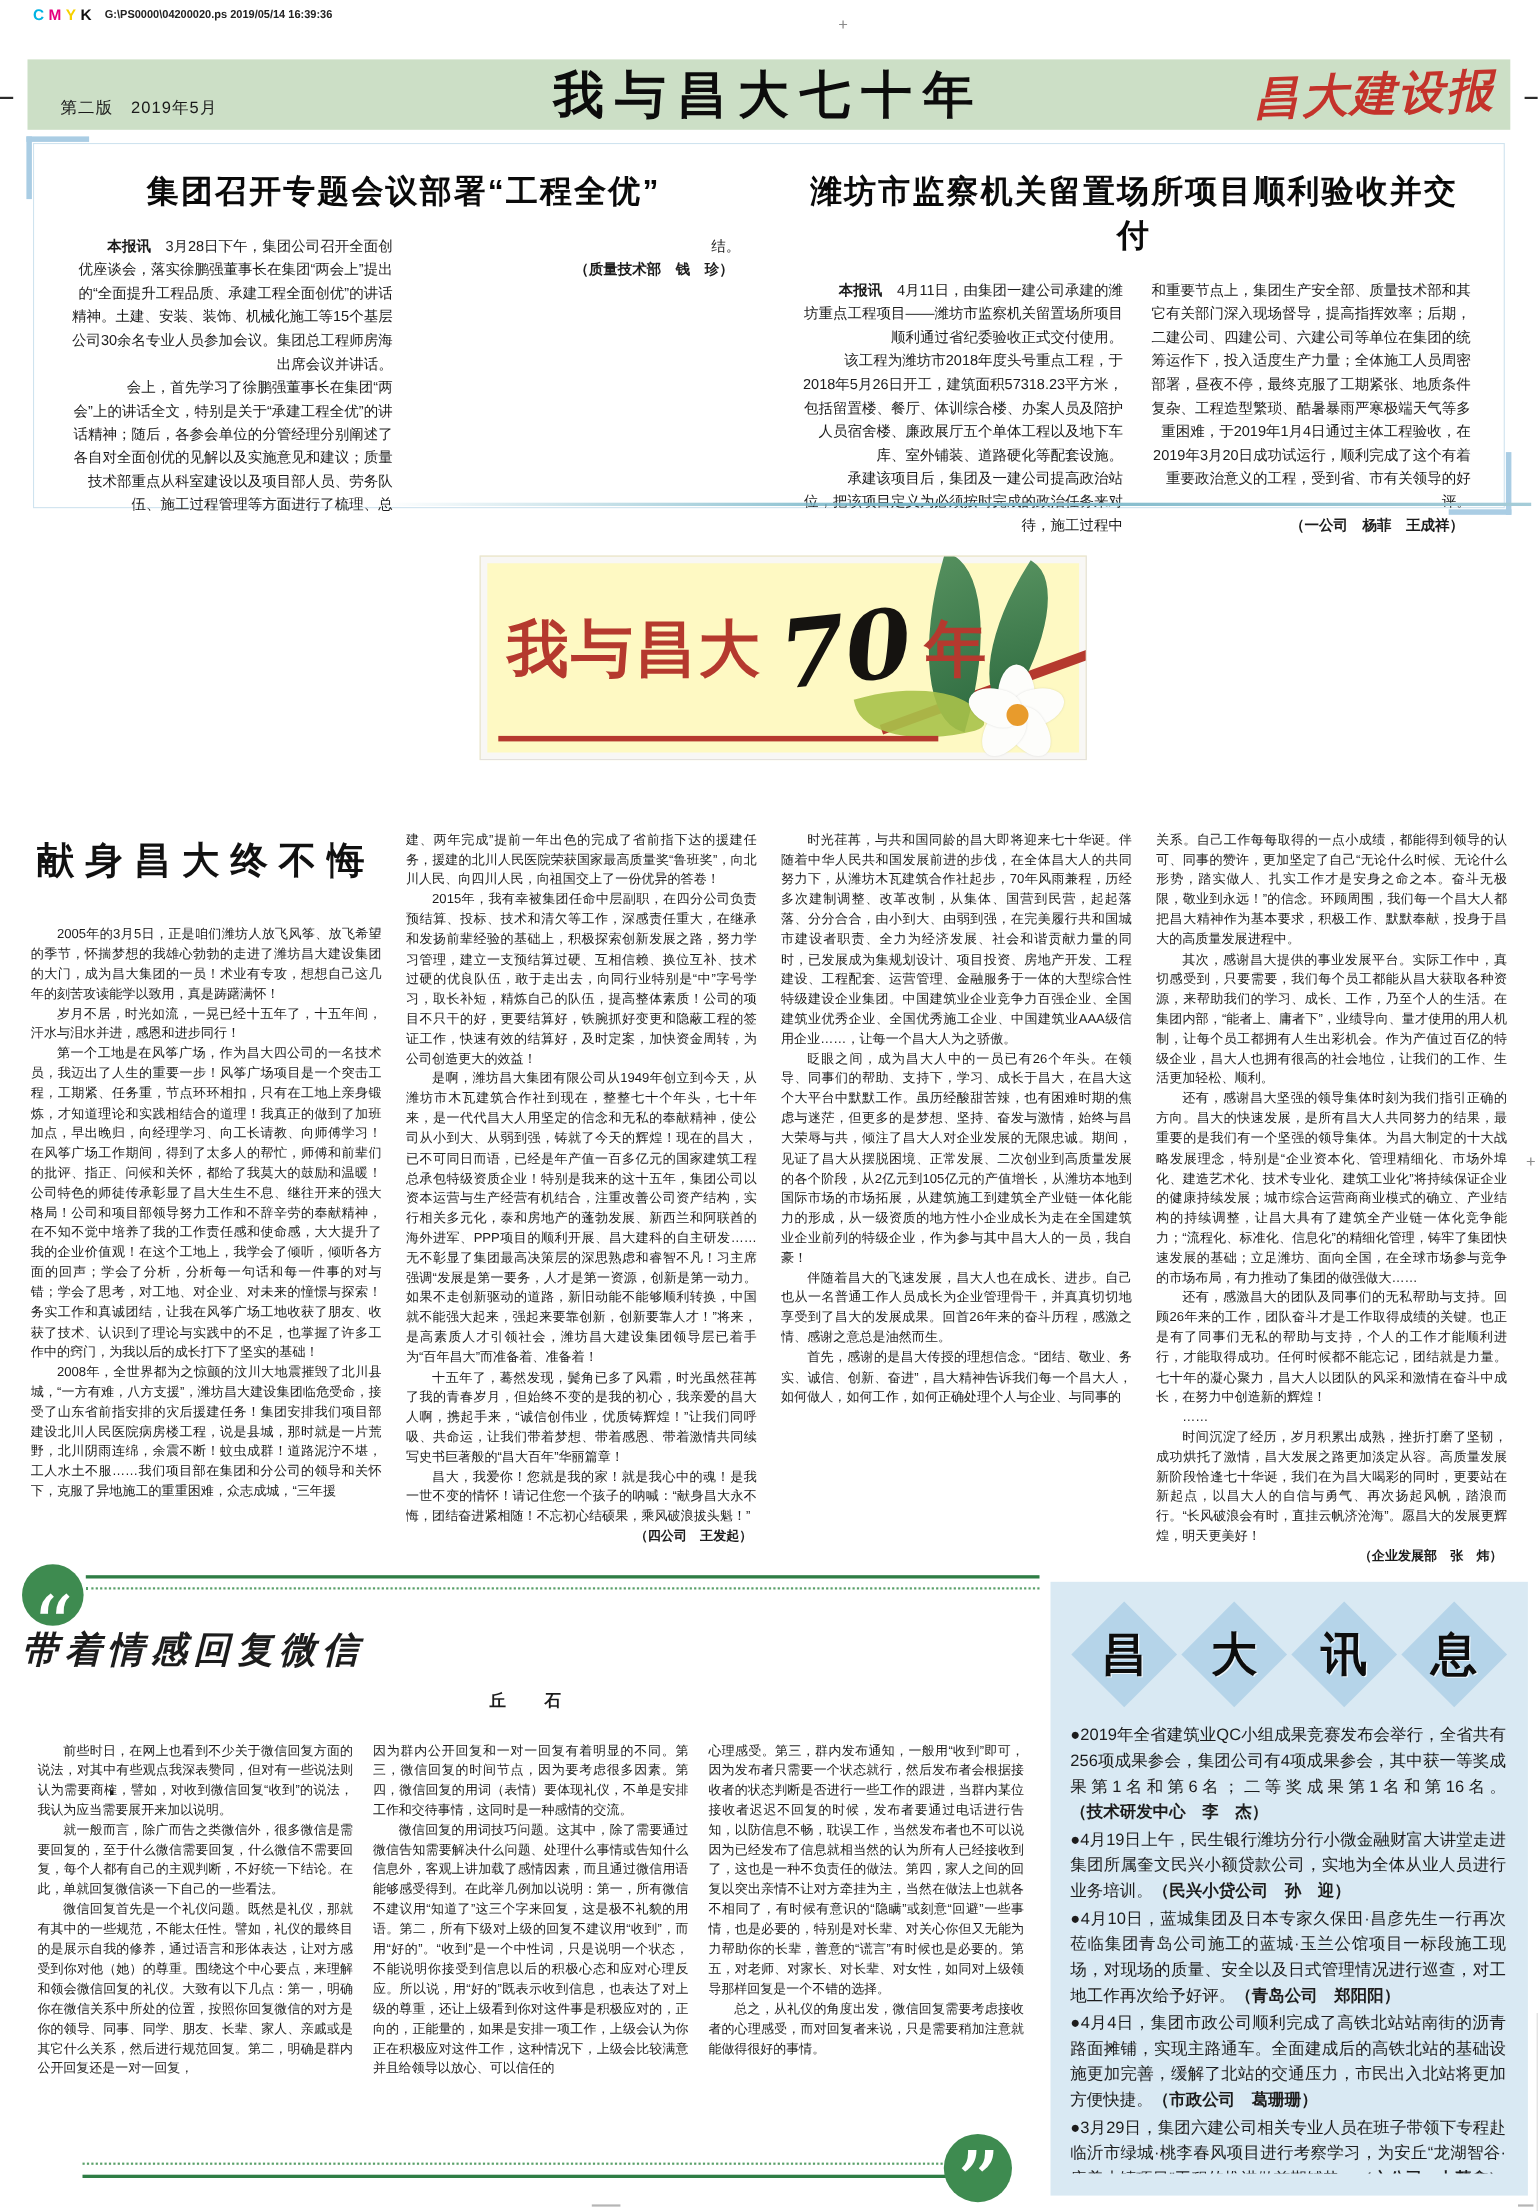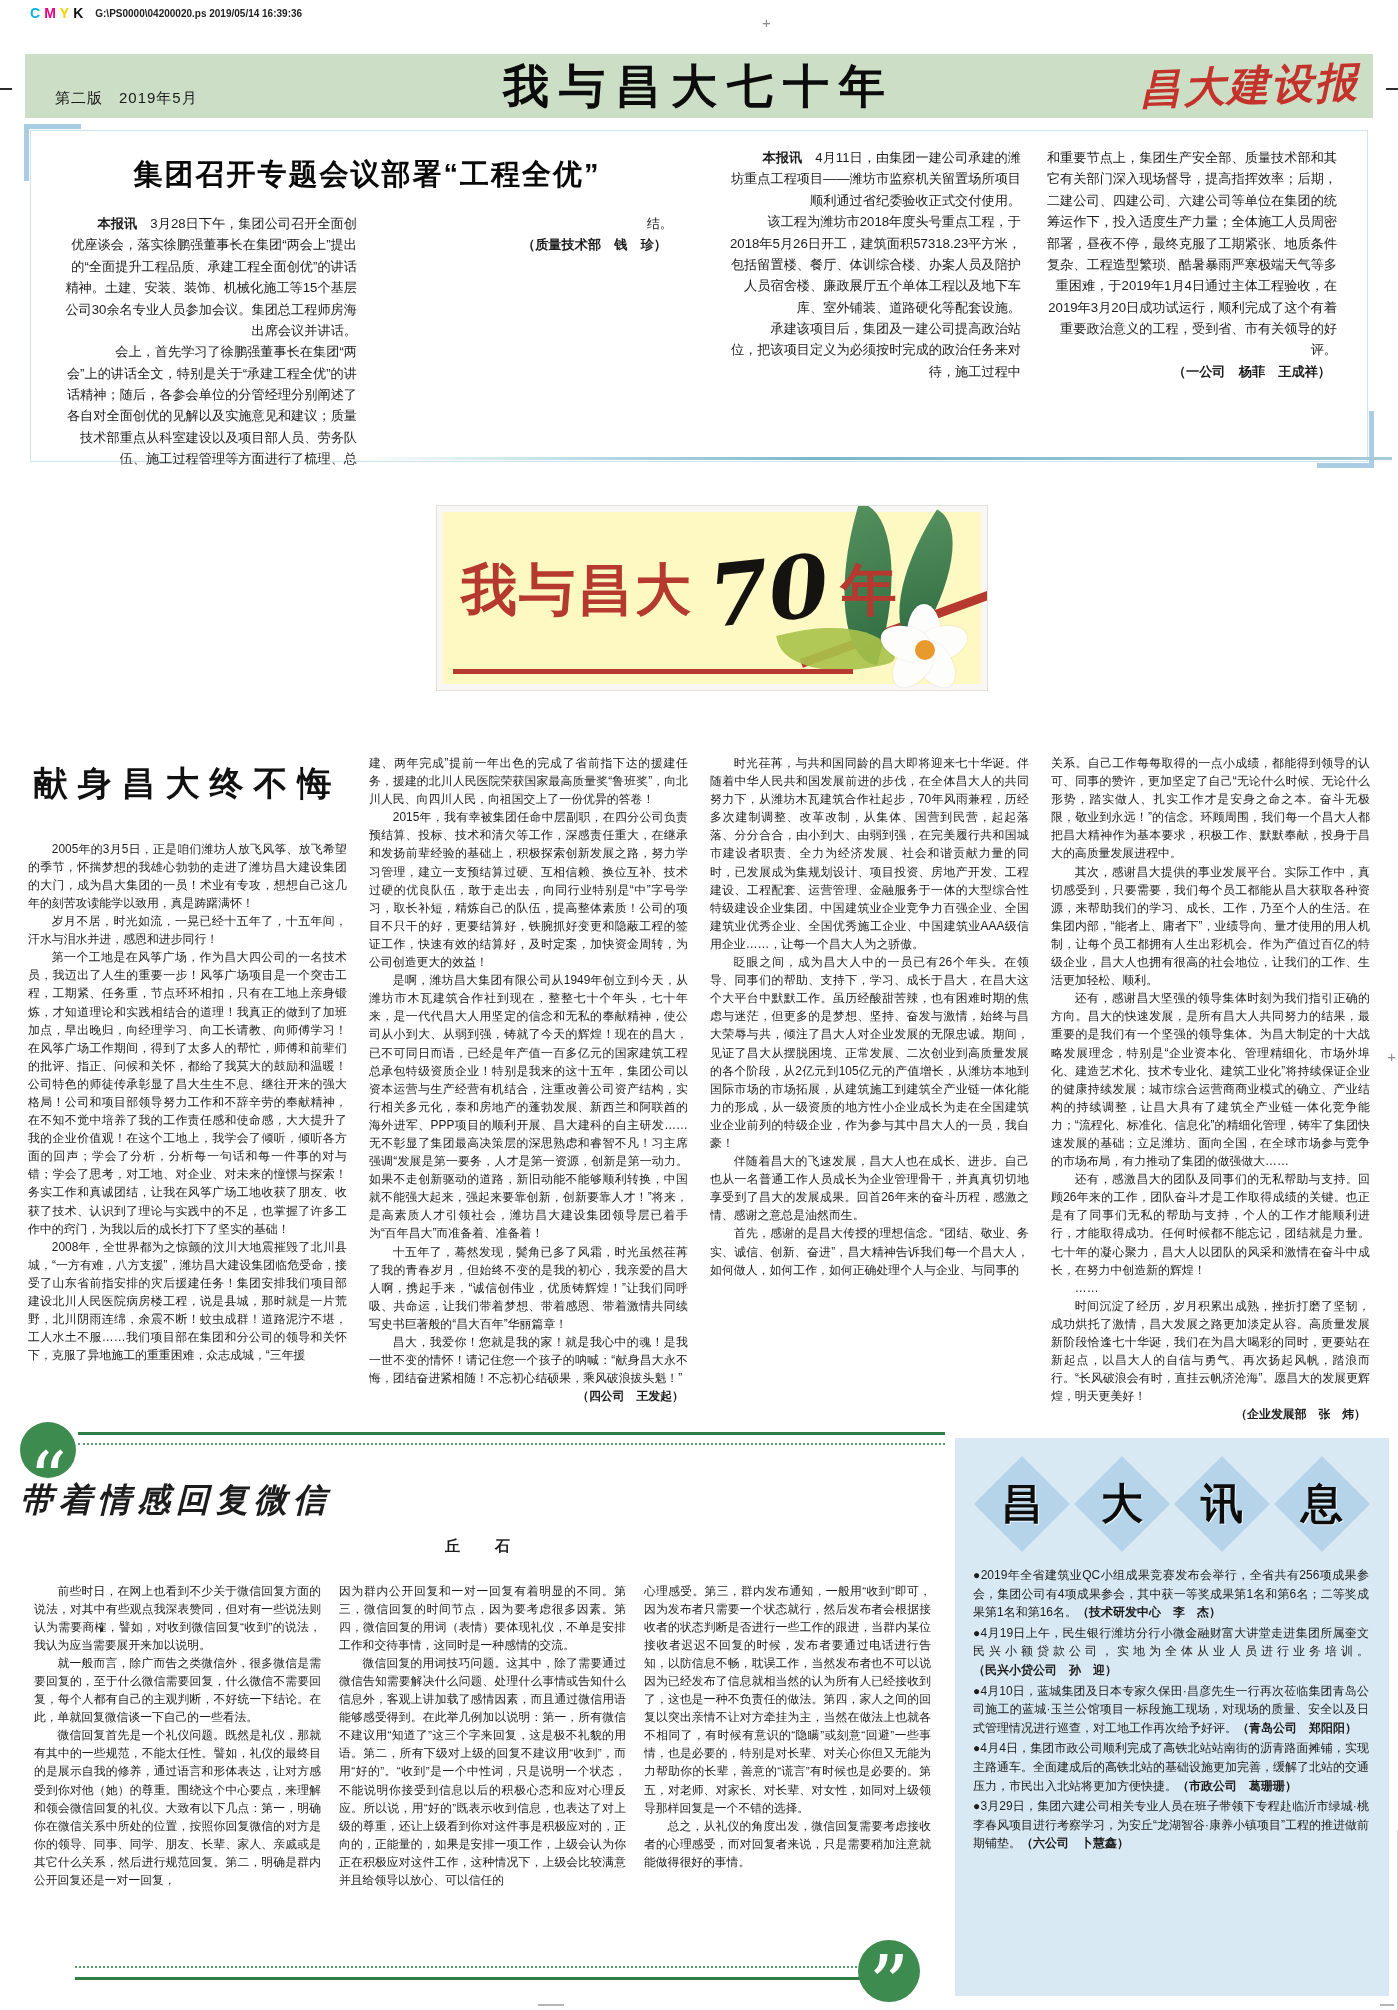--- a/index.html
+++ b/index.html
@@ -87,21 +87,21 @@
   .w-cols p.cont{text-indent:0;}
   .w-botdots{position:absolute;bottom:30px;left:55px;width:790px;border-top:2px dotted #5aa06a;}
   .w-botline{position:absolute;bottom:18px;left:55px;width:790px;height:3px;background:#2f7d45;}
 
   
   .news{position:absolute;top:1438px;left:955px;width:434px;height:558px;background:#d9e9f3;box-sizing:border-box;}
   .news-title{display:flex;justify-content:center;gap:20px;padding-top:26px;}
   .dchar{position:relative;width:80px;height:80px;display:flex;align-items:center;justify-content:center;}
   .dchar::before{content:"";position:absolute;inset:6px;background:#b5d4e9;transform:rotate(45deg);}
   .dchar span{position:relative;font-size:42px;font-weight:900;color:#0d0d0d;text-shadow:1px 1px 0 #eef6fb;}
-  .news-items{padding:22px 20px 0 18px;font-size:12px;line-height:1.55;text-align:justify;overflow:hidden;height:410px;}
+  .news-items{padding:22px 20px 0 18px;font-size:15px;line-height:1.55;text-align:justify;overflow:hidden;height:410px;}
   .news-item{margin:0 0 2px;}
   .news-item .sig{font-weight:bold;white-space:nowrap;}
 </style>
 </head>
 <body>
 
 <div class="page">
 
   <div class="printbar">
     <span class="cmyk c">C</span>
@@ -136,20 +136,21 @@
           <p>会上，首先学习了徐鹏强董事长在集团“两会”上的讲话全文，特别是关于“承建工程全优”的讲话精神；随后，各参会单位的分管经理分别阐述了各自对全面创优的见解以及实施意见和建议；质量技术部重点从科室建设以及项目部人员、劳务队伍、施工过程管理等方面进行了梳理、总</p>
         </div>
         <div class="col">
           <p class="cont">结。</p>
           <p class="sigline">（质量技术部　钱　珍）</p>
         </div>
       </div>
     </section>
 
     <section class="article rgt">
+      <h2 class="headline">潍坊市监察机关留置场所项目顺利验收并交付</h2>
       <div class="twocol">
         <div class="col">
           <p><b>本报讯</b><span>　4月11日，由集团一建公司承建的潍坊重点工程项目——潍坊市监察机关留置场所项目顺利通过省纪委验收正式交付使用。</span></p>
           <p>该工程为潍坊市2018年度头号重点工程，于2018年5月26日开工，建筑面积57318.23平方米，包括留置楼、餐厅、体训综合楼、办案人员及陪护人员宿舍楼、廉政展厅五个单体工程以及地下车库、室外铺装、道路硬化等配套设施。</p>
           <p>承建该项目后，集团及一建公司提高政治站位，把该项目定义为必须按时完成的政治任务来对待，施工过程中</p>
         </div>
         <div class="col">
           <p class="cont">和重要节点上，集团生产安全部、质量技术部和其它有关部门深入现场督导，提高指挥效率；后期，二建公司、四建公司、六建公司等单位在集团的统筹运作下，投入适度生产力量；全体施工人员周密部署，昼夜不停，最终克服了工期紧张、地质条件复杂、工程造型繁琐、酷暑暴雨严寒极端天气等多重困难，于2019年1月4日通过主体工程验收，在2019年3月20日成功试运行，顺利完成了这个有着重要政治意义的工程，受到省、市有关领导的好评。</p>
           <p class="sigline">（一公司　杨菲　王成祥）</p>
         </div>

